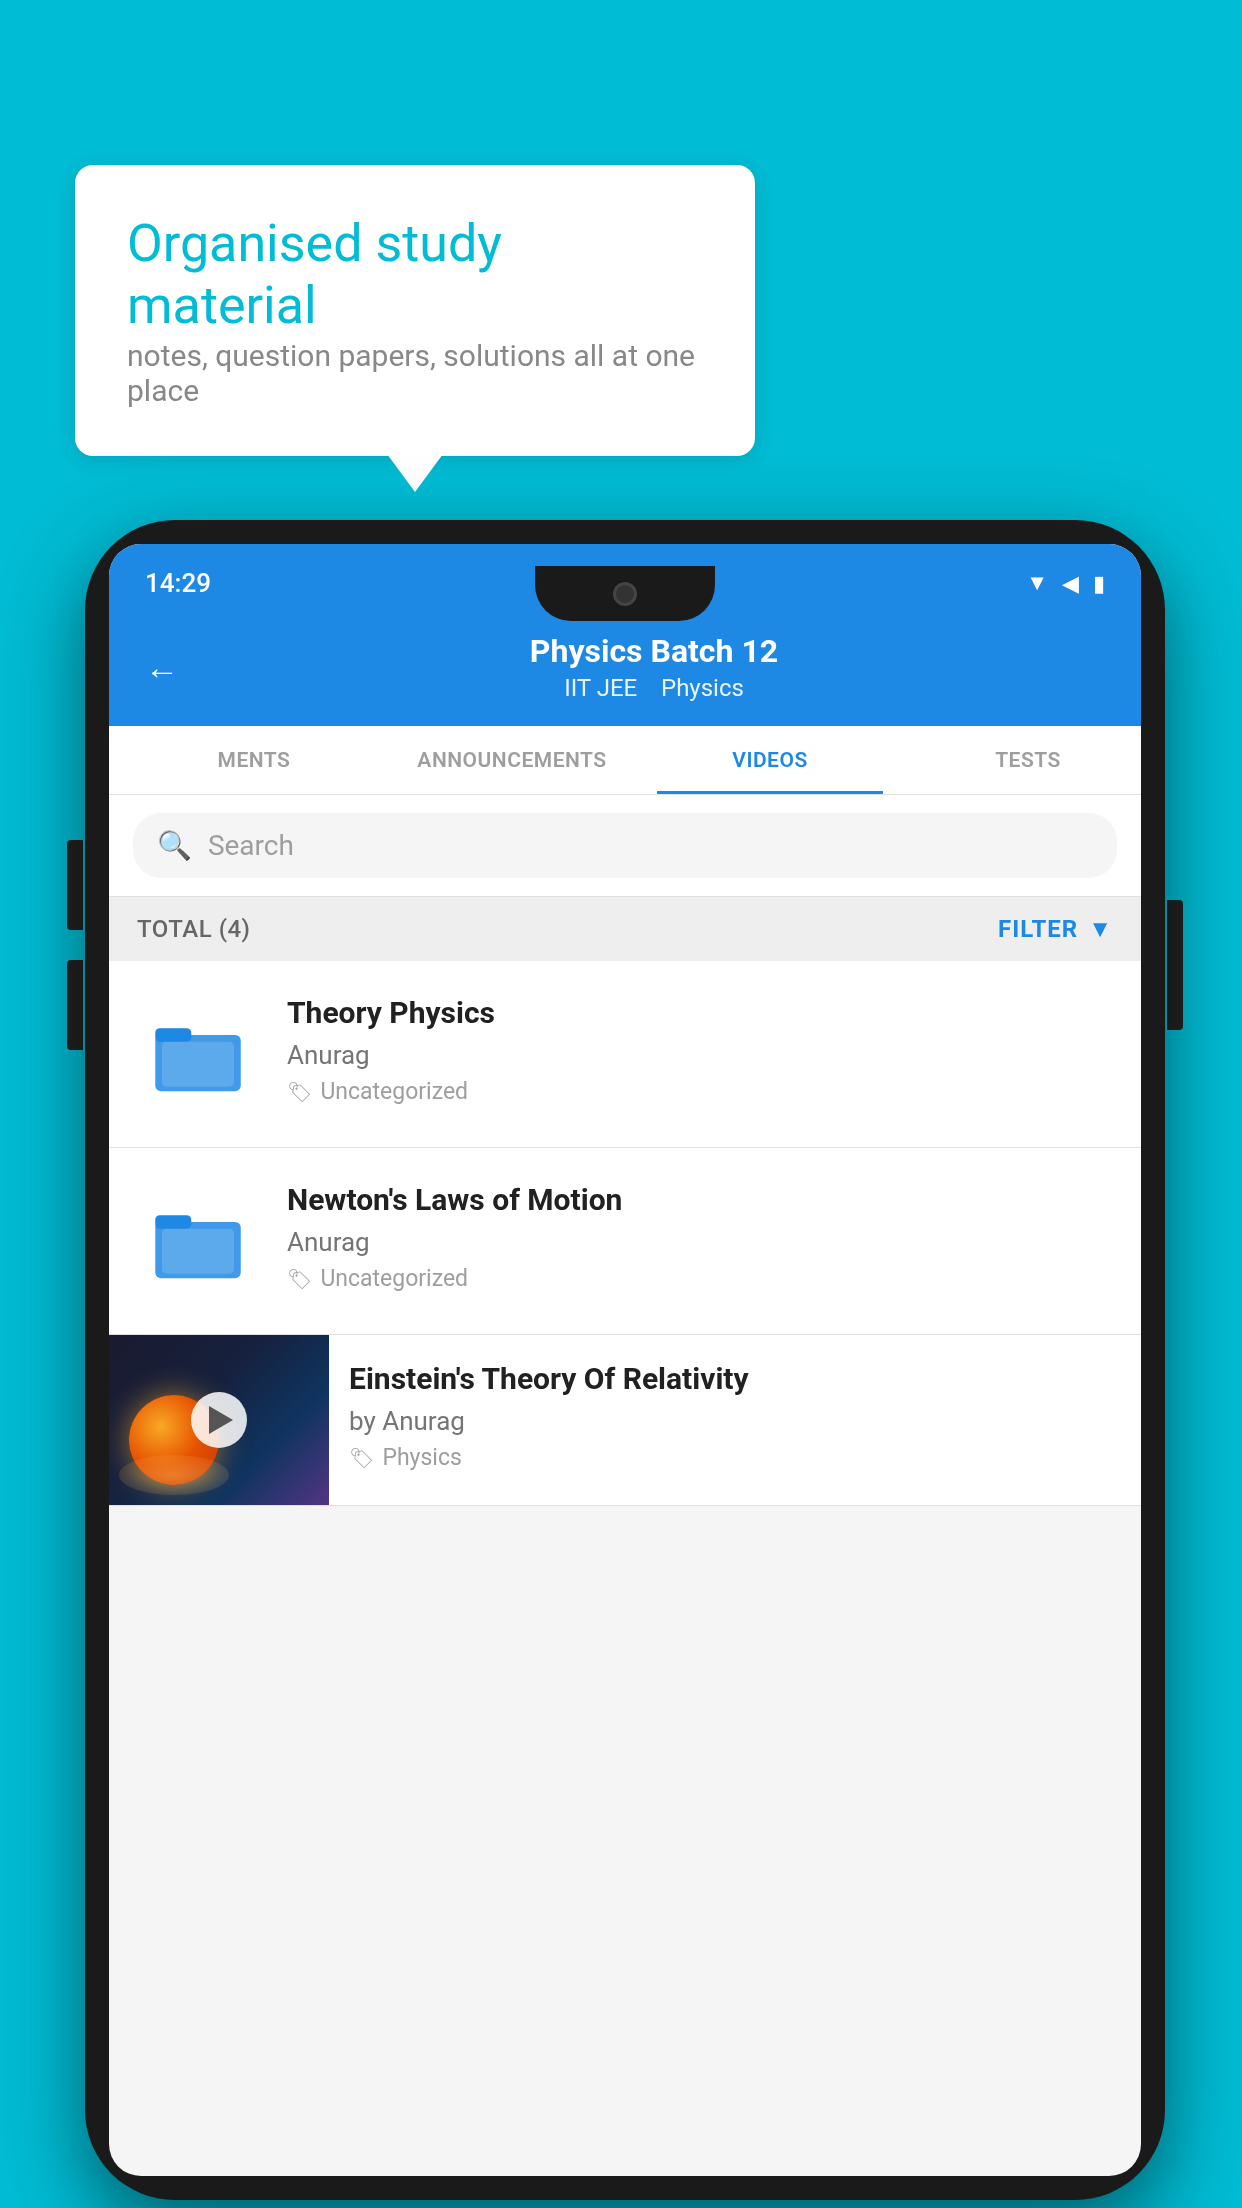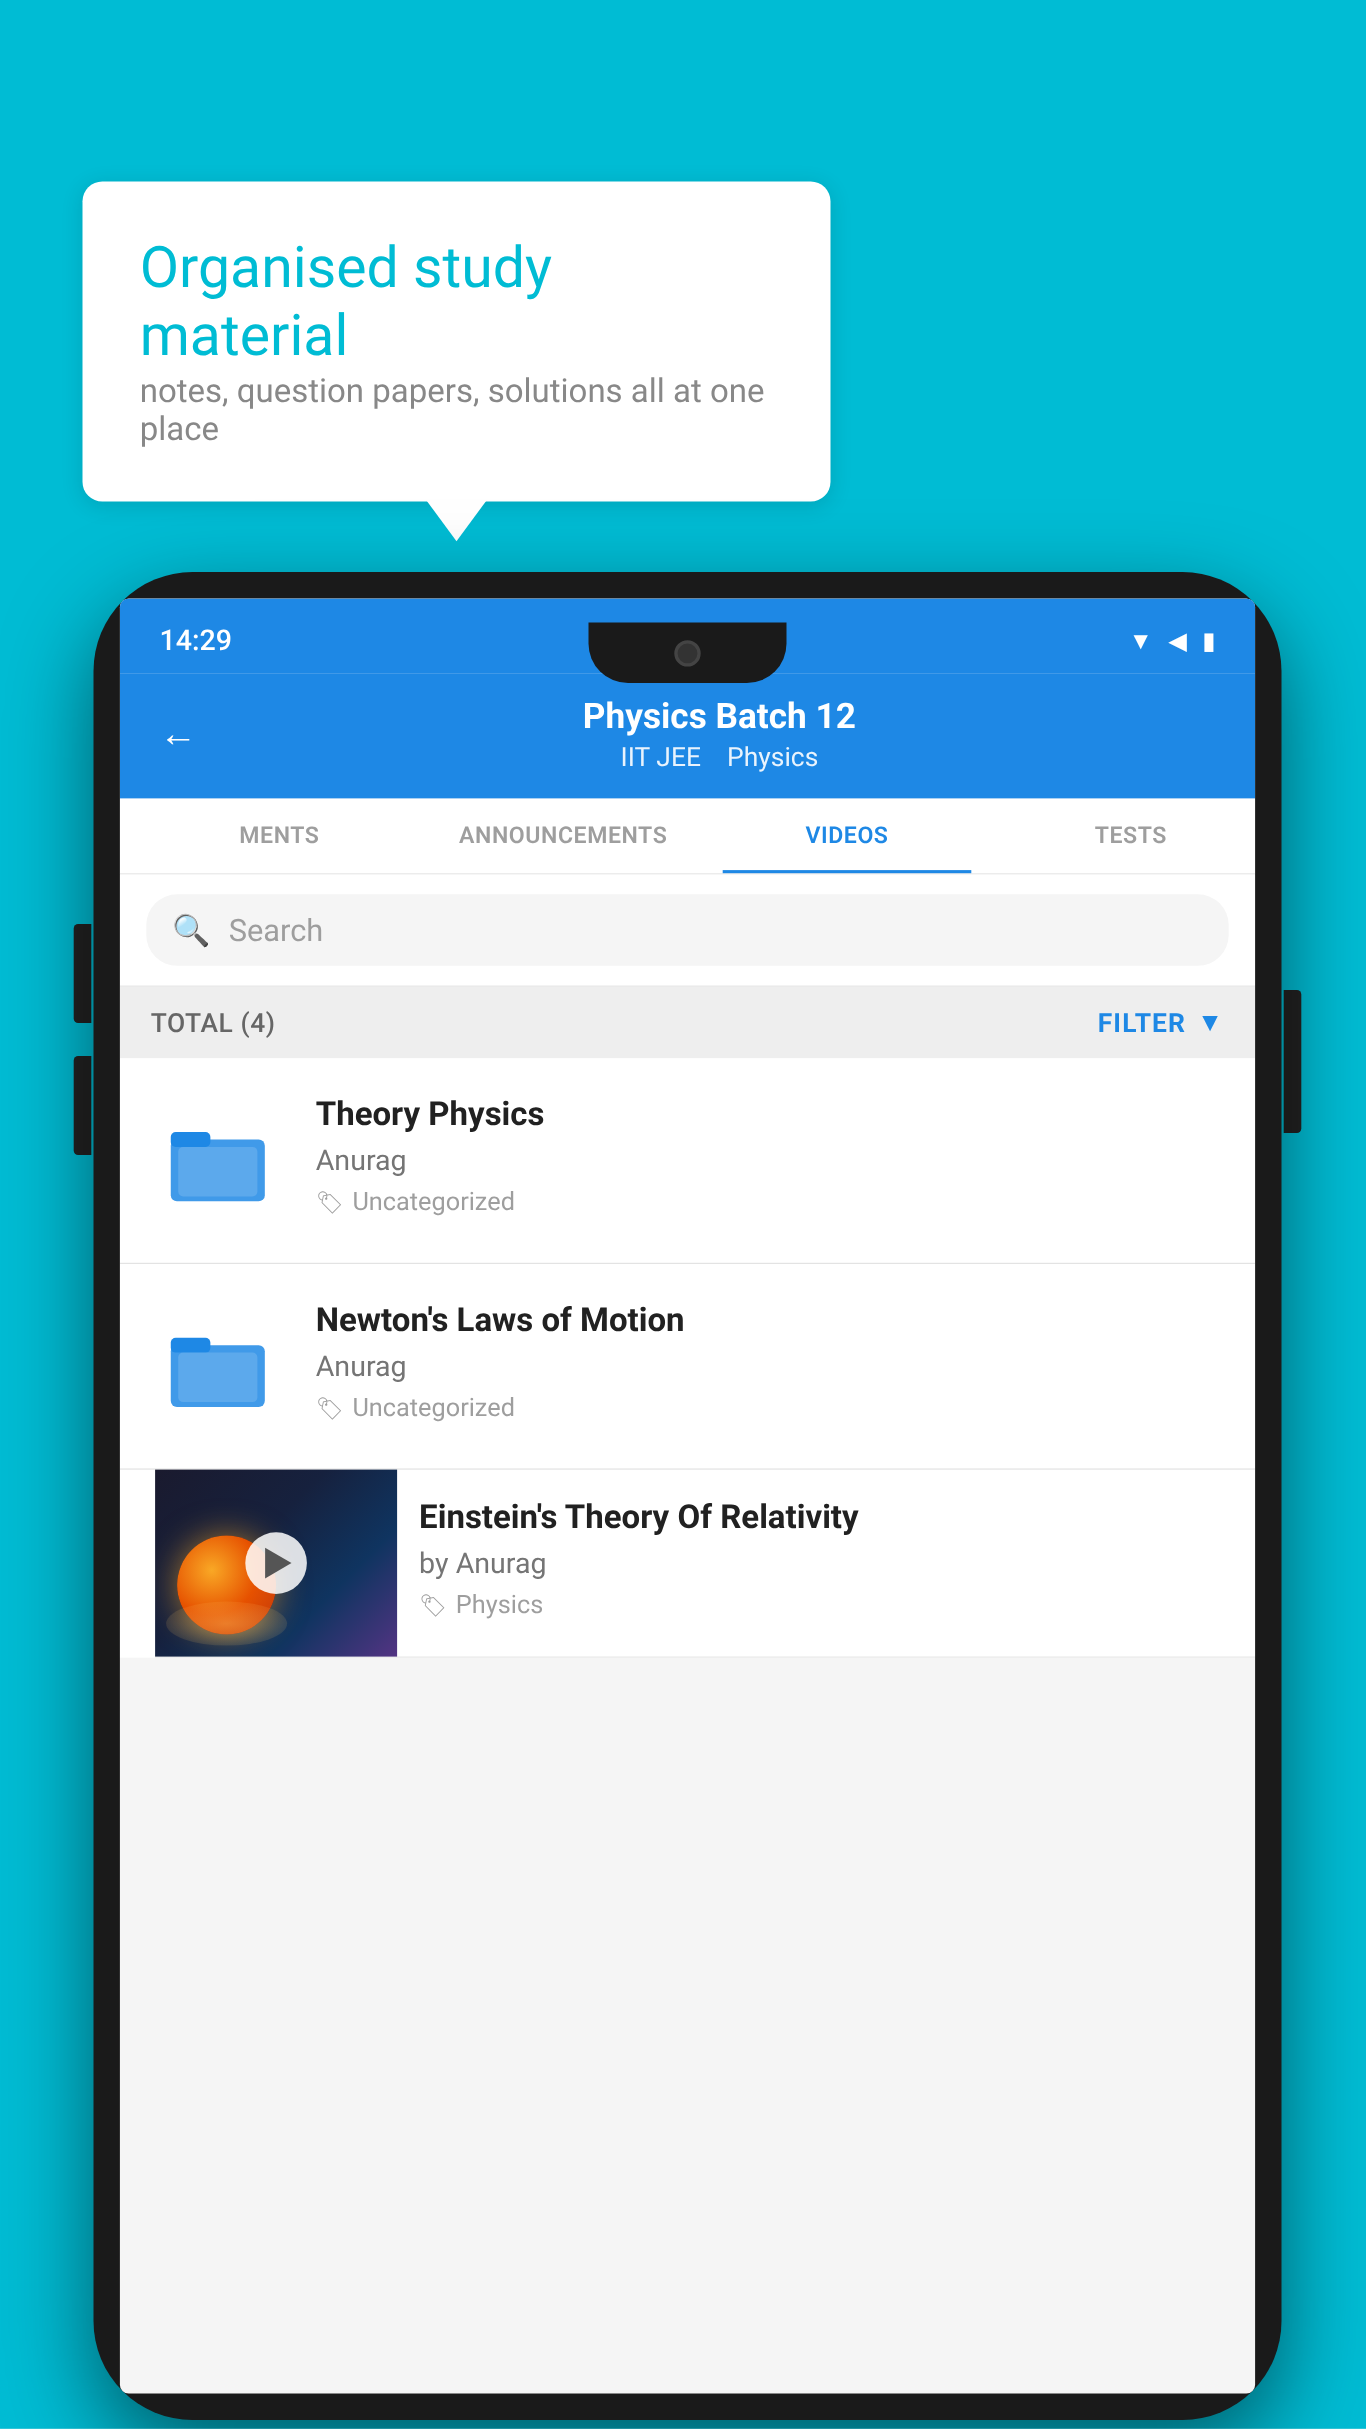--- a/index.html
+++ b/index.html
@@ -125,21 +125,21 @@
     }
 
     
     .phone-screen {
       position: absolute;
       top: 24px;
       left: 24px;
       right: 24px;
       bottom: 24px;
       background: #f5f5f5;
-      border-radius: 8px;
+      border-radius: 32px;
       overflow: hidden;
     }
 
     
     .status-bar {
       background: #1E88E5;
       height: 68px;
       display: flex;
       align-items: center;
       justify-content: space-between;
@@ -345,21 +345,20 @@
       font-size: 20px;
     }
 
     
     .video-item-thumb {
       display: flex;
       align-items: flex-start;
       padding: 0 0 0 0;
       border-bottom: 1px solid #e0e0e0;
       gap: 0;
-      margin-left: 32px;
     }
 
     .thumb-image {
       width: 220px;
       height: 170px;
       flex-shrink: 0;
       background: linear-gradient(135deg, #1a1a2e 0%, #16213e 40%, #0f3460 70%, #533483 100%);
       position: relative;
       display: flex;
       align-items: center;

